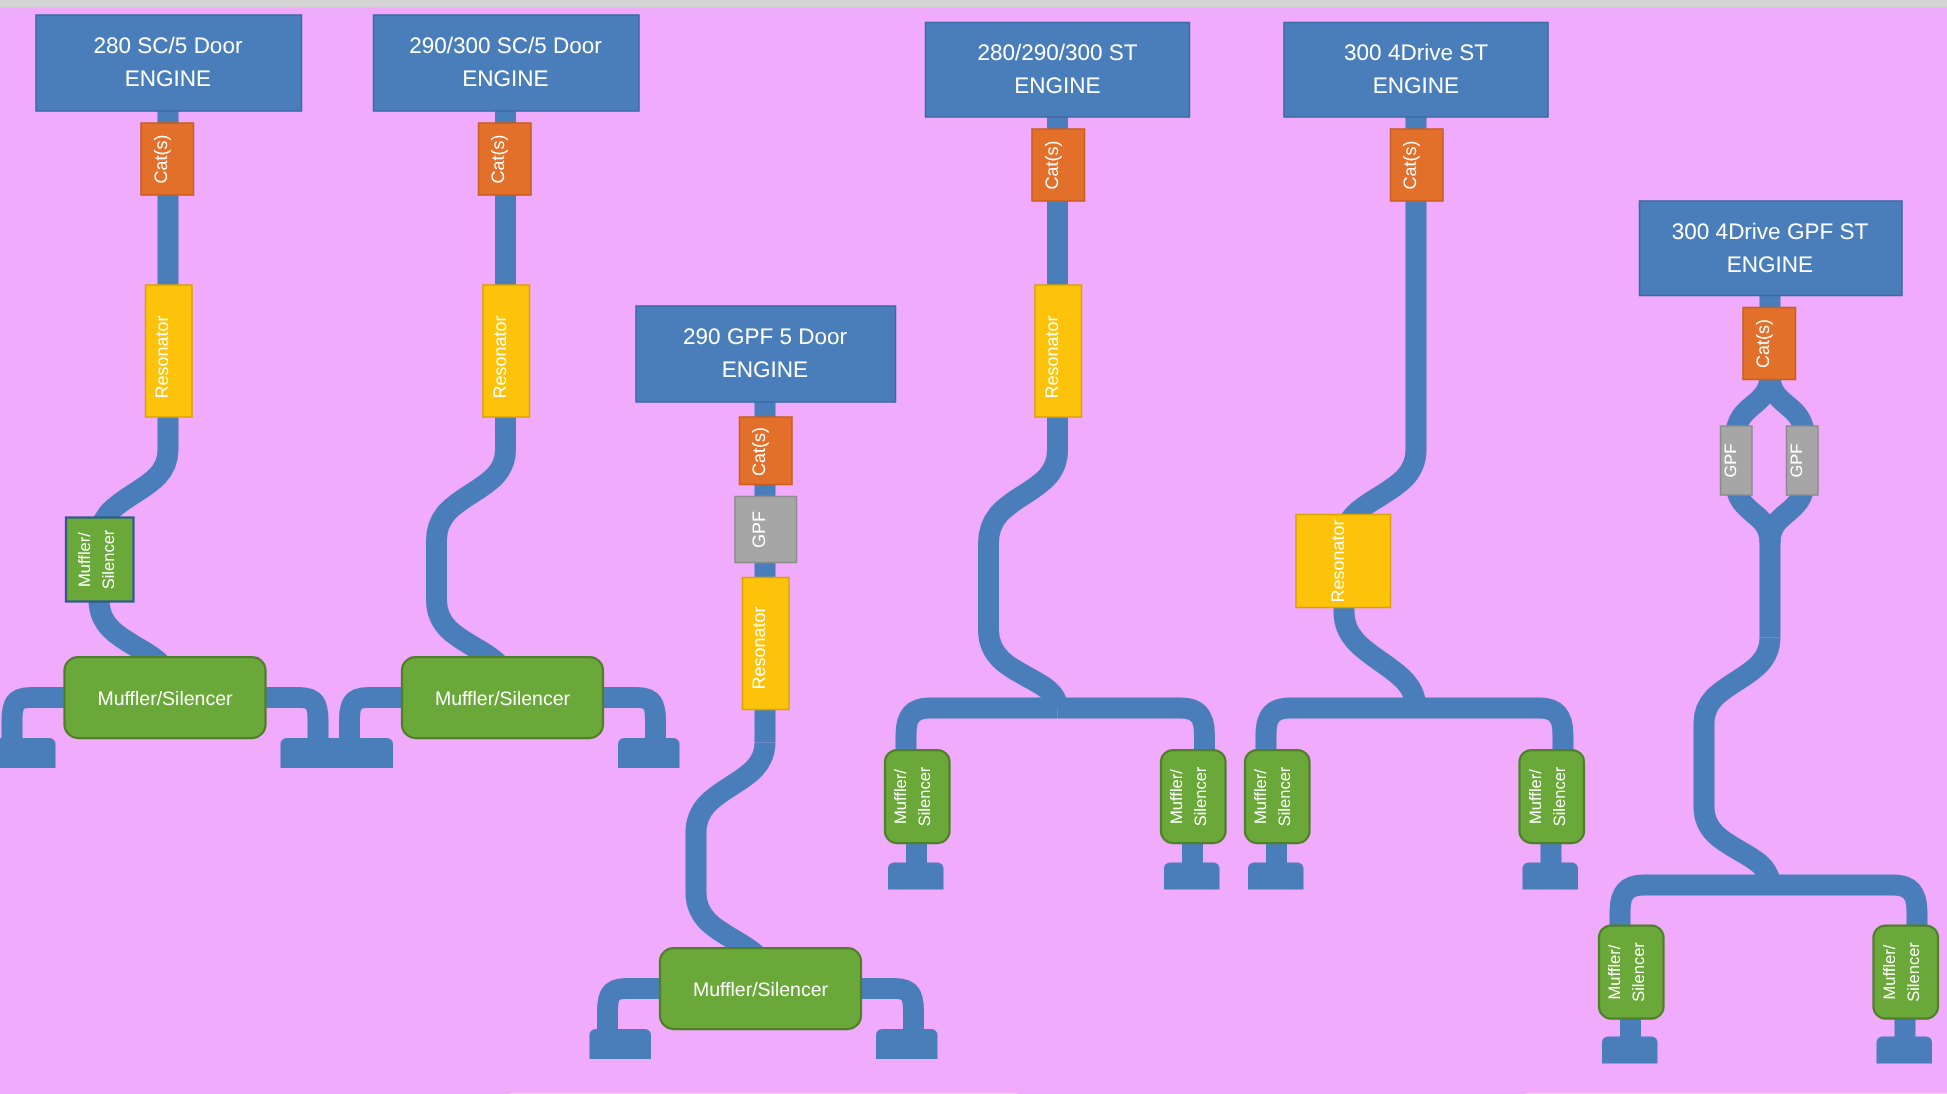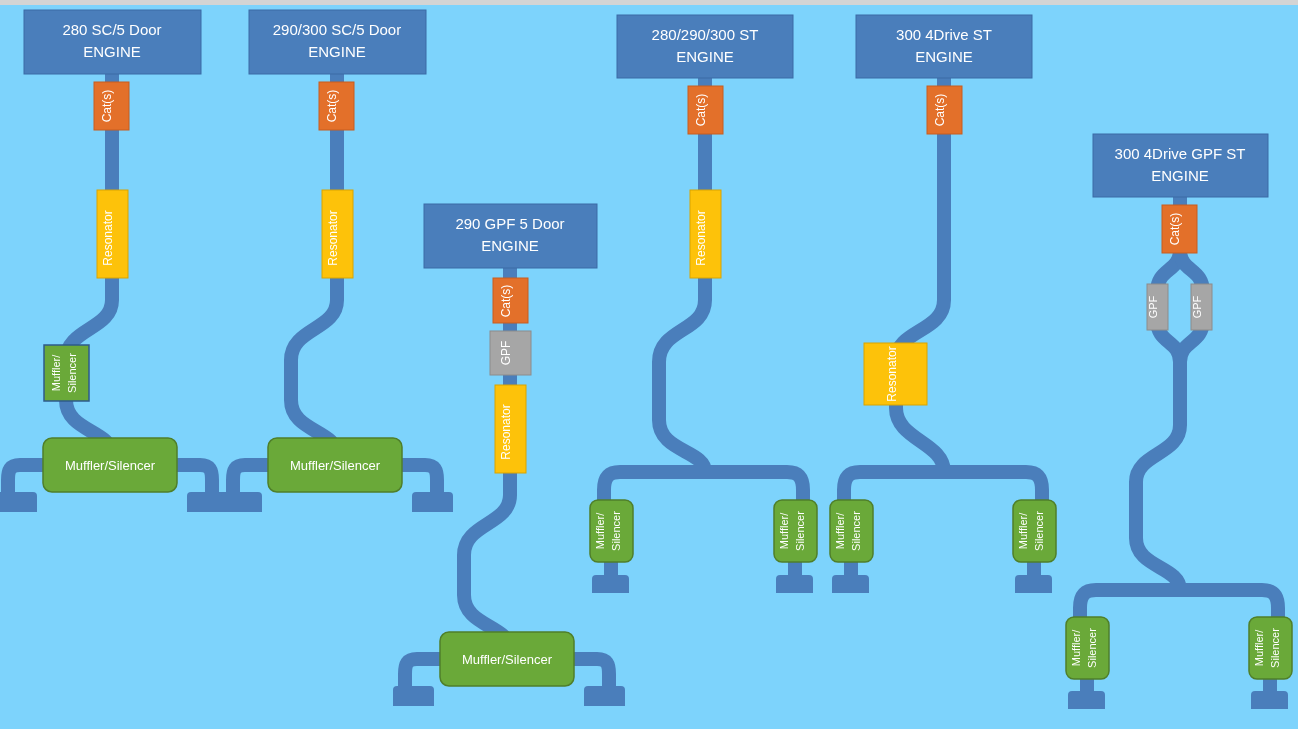--- a/index.html
+++ b/index.html
@@ -1,18 +1,18 @@
 <!DOCTYPE html>
 <html><head>
 <meta charset="utf-8">
 <style>
   html,body{margin:0;padding:0;background:#ffffff;}
   body{width:1298px;height:729px;overflow:hidden;
        font-family:"Liberation Sans","DejaVu Sans",sans-serif;}
-  #stage{position:relative;width:1298px;height:729px;background:#7dd3fc;}
+  #stage{position:relative;width:1298px;height:729px;background:#f0abfc;}
   #topbar{position:absolute;left:0;top:0;width:1298px;height:5px;background:#d4d4d4;}
   svg{position:absolute;left:0;top:0;}
   .pipe{fill:none;stroke:#4a7ebb;stroke-width:14;stroke-linecap:butt;stroke-linejoin:round;}
   .tip{fill:#4a7ebb;}
   .engine-box{fill:#4a7ebb;stroke:#3b6ba5;stroke-width:1;}
   .engine-txt{fill:#ffffff;font-size:15px;font-family:"Liberation Sans",sans-serif;text-anchor:middle;}
   .cat-box{fill:#e3702a;stroke:#c75d1e;stroke-width:1;}
   .res-box{fill:#fdc20a;stroke:#d9a400;stroke-width:1;}
   .gpf-box{fill:#a6a6a6;stroke:#8c8c8c;stroke-width:1;}
   .muf-box{fill:#6aa939;stroke:#4f7f2a;stroke-width:1.5;}

